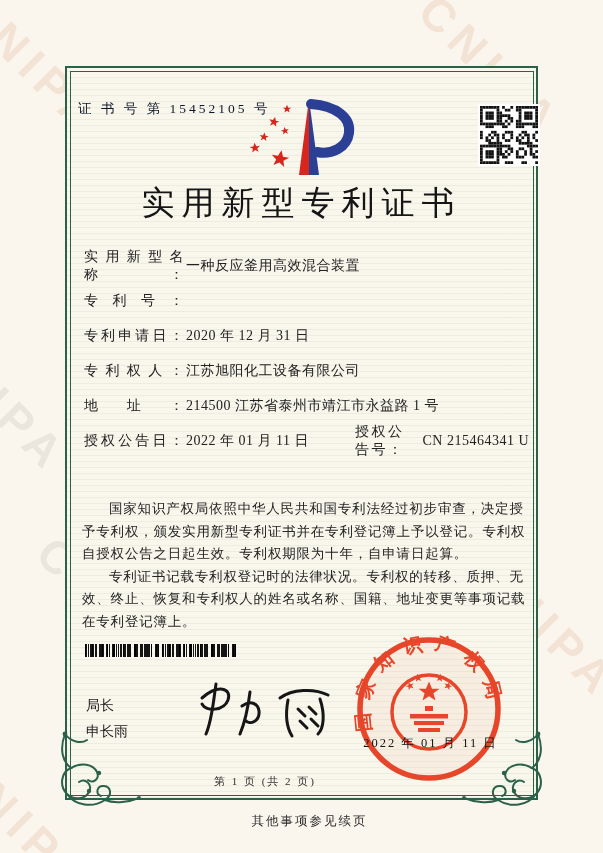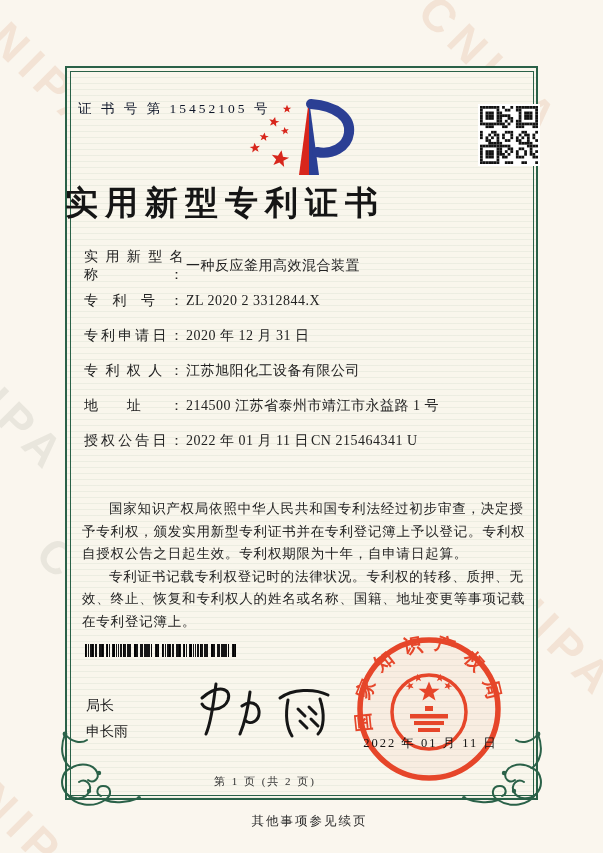--- a/index.html
+++ b/index.html
@@ -29,22 +29,22 @@
     position:absolute;inset:2.5px;border:1.2px solid #2a6148;box-sizing:border-box;
     pointer-events:none;
   }
   .corner-svg{position:absolute;pointer-events:none;}
   .cert-no{
     position:absolute;left:78px;top:100px;font-size:13.5px;letter-spacing:3px;color:#0f172a;
   }
   .logo{position:absolute;left:239px;top:98px;}
   .qr{position:absolute;left:478px;top:104px;width:62px;height:62px;background:#fff;padding:2px;box-sizing:border-box;}
   .title{
-    position:absolute;left:65px;top:181px;width:473px;
-    font-size:33px;font-weight:700;letter-spacing:7px;color:#151515;
+    position:absolute;left:65px;top:181px;width:473px;text-align:center;
+    font-size:33px;font-weight:400;letter-spacing:7px;color:#151515;
   }
   .fields{position:absolute;left:84px;top:255px;width:445px;font-size:14px;}
   .field-row{display:flex;align-items:center;height:21px;margin-bottom:14px;letter-spacing:0.5px;}
   .field-label{
     display:inline-block;width:100px;text-align:justify;text-align-last:justify;
     flex:0 0 100px;color:#222;
   }
   .field-value{margin-left:2px;color:#222;white-space:nowrap;}
   .field-label2{margin-left:46px;letter-spacing:2.5px;color:#222;}
   .paras{
@@ -371,37 +371,37 @@
 
   <div class="title">实用新型专利证书</div>
 
   <div class="fields">
     <div class="field-row">
       <span class="field-label">实用新型名称：</span>
       <span class="field-value">一种反应釜用高效混合装置</span>
     </div>
     <div class="field-row">
       <span class="field-label">专利号：</span>
-      <span class="field-value">ZL 2020 2 3312844.X</span>
     </div>
     <div class="field-row">
       <span class="field-label">专利申请日：</span>
       <span class="field-value">2020 年 12 月 31 日</span>
     </div>
     <div class="field-row">
       <span class="field-label">专利权人：</span>
       <span class="field-value">江苏旭阳化工设备有限公司</span>
     </div>
     <div class="field-row">
       <span class="field-label">地址：</span>
       <span class="field-value">214500 江苏省泰州市靖江市永益路 1 号</span>
     </div>
     <div class="field-row">
       <span class="field-label">授权公告日：</span>
       <span class="field-value">2022 年 01 月 11 日</span>
+      <span class="field-label2">授权公告号：</span>
       <span class="field-value">CN 215464341 U</span>
     </div>
   </div>
 
   <div class="paras">
     <p>国家知识产权局依照中华人民共和国专利法经过初步审查，决定授予专利权，颁发实用新型专利证书并在专利登记簿上予以登记。专利权自授权公告之日起生效。专利权期限为十年，自申请日起算。</p>
     <p>专利证书记载专利权登记时的法律状况。专利权的转移、质押、无效、终止、恢复和专利权人的姓名或名称、国籍、地址变更等事项记载在专利登记簿上。</p>
   </div>
 
   <div class="barcode"></div>

